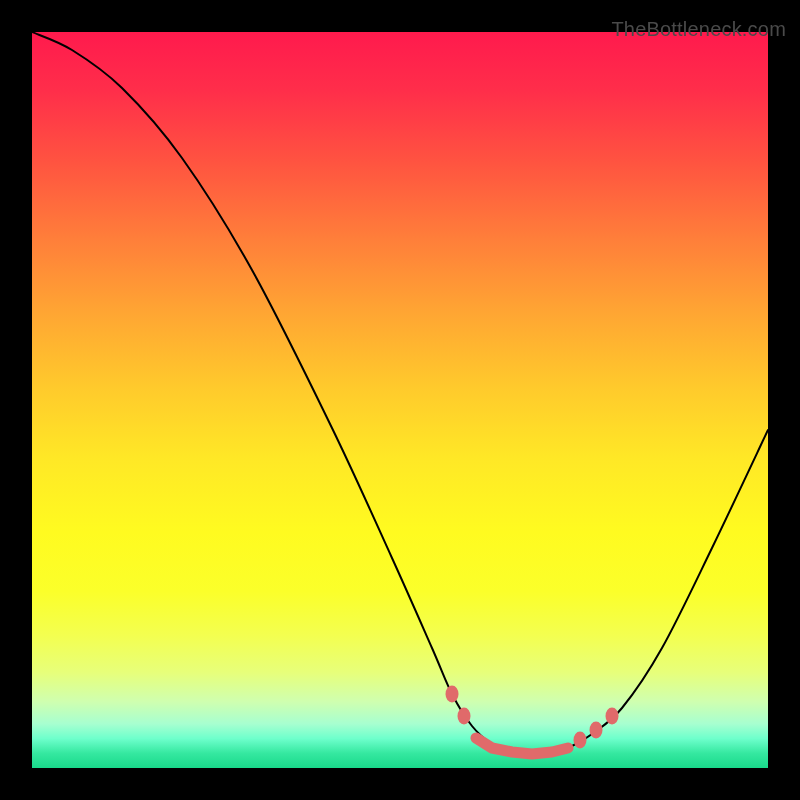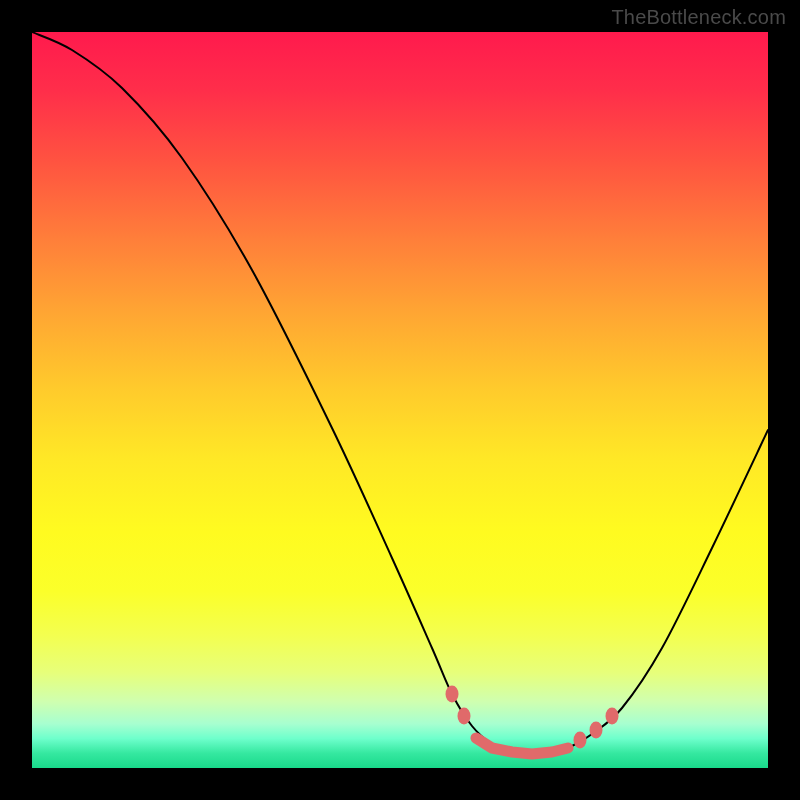--- a/index.html
+++ b/index.html
@@ -40,21 +40,21 @@
       #e7ff7a 87%,
       #cfffb0 91%,
       #a7ffd0 94%,
       #6effcc 96%,
       #35e8a0 98%,
       #19d98a 100%
     );
   }
   .attribution {
     position: absolute;
-    top: 6px;
+    top: 18px;
     right: 14px;
     color: #4a4a4a;
     font-size: 20px;
     letter-spacing: 0.2px;
     user-select: none;
   }
   .chart-svg {
     position: absolute;
     left: 32px;
     top: 32px;

